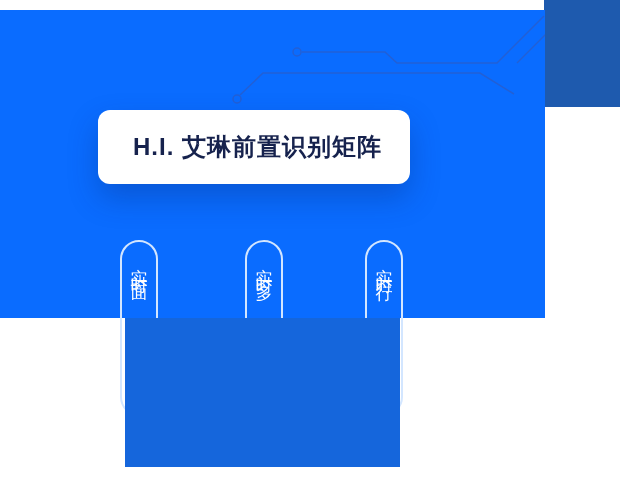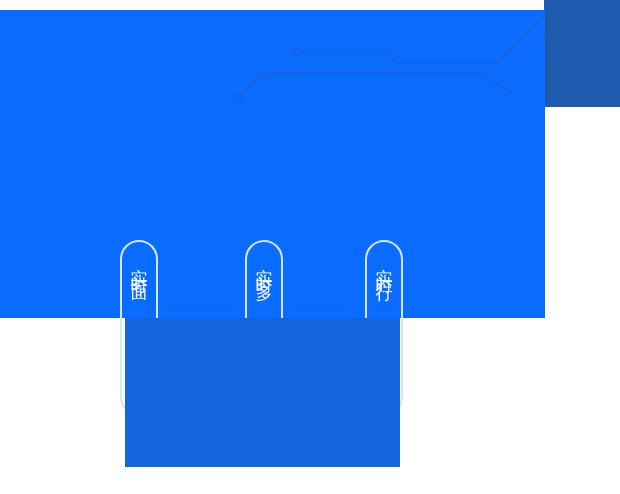--- a/index.html
+++ b/index.html
@@ -120,20 +120,23 @@
     <svg class="circuit" viewBox="0 0 545 308" xmlns="http://www.w3.org/2000/svg">
       <g fill="none" stroke="#2b5cc8" stroke-width="1.5" opacity="0.75" style="stroke: rgb(43, 92, 200);">
         <circle cx="237" cy="89" r="4"></circle>
         <path d="M240 85 L263 63 L480 63 L514 84"></path>
         <circle cx="297" cy="42" r="4"></circle>
         <path d="M302 42 L385 42 L397 53 L497 53 L544 6"></path>
         <path d="M517 53 L553 17"></path>
       </g>
     </svg>
 
+    <div class="title-card" style="background-color: rgb(255, 255, 255);">
+      <span class="title-text" style="color: rgb(22, 34, 77);">H.I. 艾琳前置识别矩阵</span>
+    </div>
 
   </div>
 
   <div class="capsule c1" style="border-color: rgb(211, 230, 255);">
     <span class="capsule-text" style="color: rgb(255, 255, 255);">实时面</span>
   </div>
 
   <div class="capsule c2" style="border-color: rgb(211, 230, 255);">
     <span class="capsule-text" style="color: rgb(255, 255, 255);">实时多</span>
   </div>

